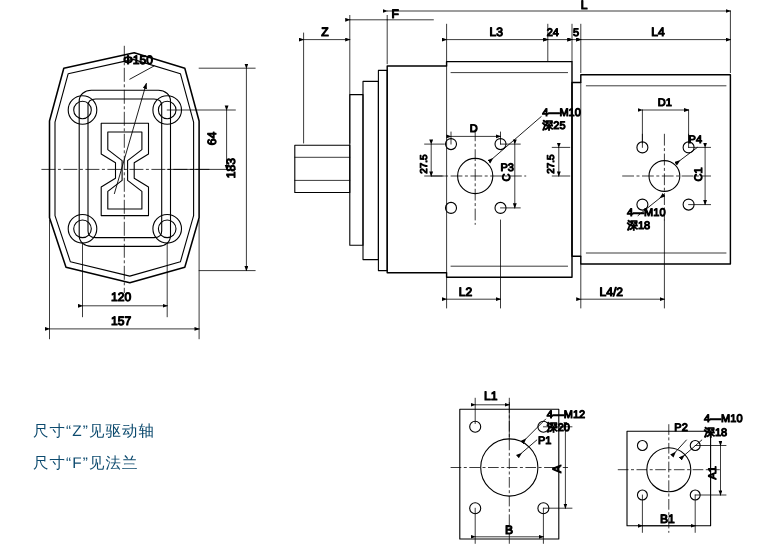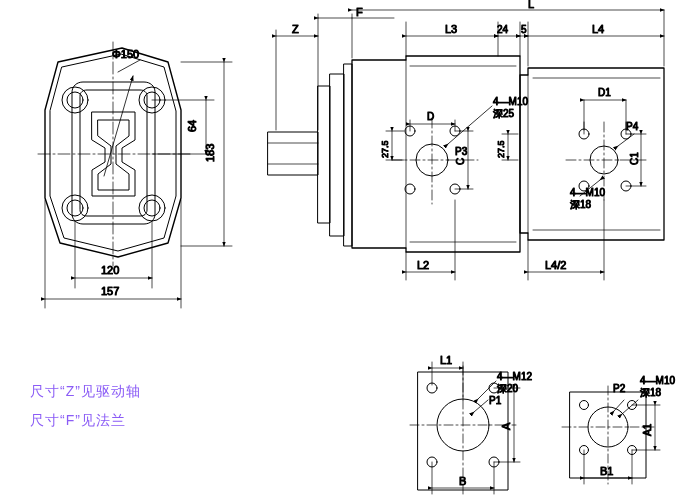--- a/index.html
+++ b/index.html
@@ -9,21 +9,21 @@
     font-family:"Liberation Sans", sans-serif;
     color:#111;
     overflow:hidden;
     position:relative;
   }
   #sheet{position:absolute;left:0;top:0;width:700px;height:500px;}
   .note{
     position:absolute;
     font-size:14px;
     letter-spacing:1px;
-    color:#8b5cf6;
+    color:#0c4a6e;
     white-space:nowrap;
   }
   .note.n1{left:30px;top:383px;}
   .note.n2{left:30px;top:412px;}
   svg{display:block;}
   text{font-family:"Liberation Sans", sans-serif;fill:#000;}
 </style>
 </head>
 <body>
 

